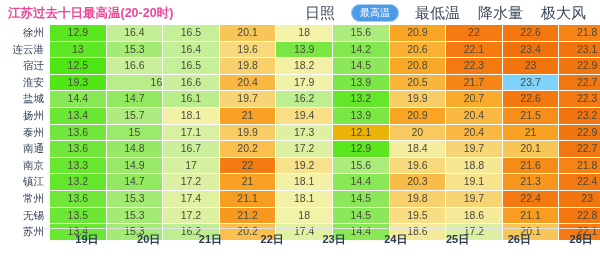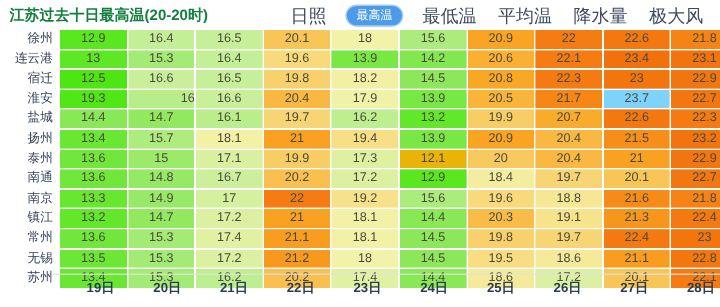--- a/index.html
+++ b/index.html
@@ -11,21 +11,21 @@
   }
   #app{position:relative;width:600px;height:256px;box-sizing:border-box;}
 
   
   .header{
     position:relative;height:24px;
     display:flex;align-items:center;
     padding:2px 6px 0 8px;box-sizing:border-box;
   }
   .title{
-    font-size:12.5px;font-weight:bold;color:#15803d;
+    font-size:12.5px;font-weight:bold;color:#ec4899;
     letter-spacing:0px;white-space:nowrap;
   }
   .tabs{
     margin-left:auto;display:flex;align-items:center;gap:14px;
     padding-right:6px;
   }
   .tab{
     font-size:15px;color:#3e4a5c;white-space:nowrap;
     padding:1px 2px;cursor:pointer;
   }
@@ -77,21 +77,20 @@
 <body>
 
 <div id="app">
 
   <div class="header">
     <div class="title">江苏过去十日最高温(20-20时)</div>
     <div class="tabs">
         <div class="tab">日照</div>
         <div class="tab active" style="background: rgb(76, 154, 232);">最高温</div>
         <div class="tab">最低温</div>
-        <div class="tab">平均温</div>
         <div class="tab">降水量</div>
         <div class="tab">极大风</div>
       </div>
   </div>
 
   <div class="table-wrap">
     <table>
       <tbody>
           <tr>
             <td class="city">徐州</td>
@@ -269,17 +268,16 @@
   <div class="axis-line"></div>
   <div class="dates">
       <div class="date">19日</div>
       <div class="date">20日</div>
       <div class="date">21日</div>
       <div class="date">22日</div>
       <div class="date">23日</div>
       <div class="date">24日</div>
       <div class="date">25日</div>
       <div class="date">26日</div>
-      <div class="date">27日</div>
       <div class="date">28日</div>
     </div>
 
 </div>
 
 </body></html>

